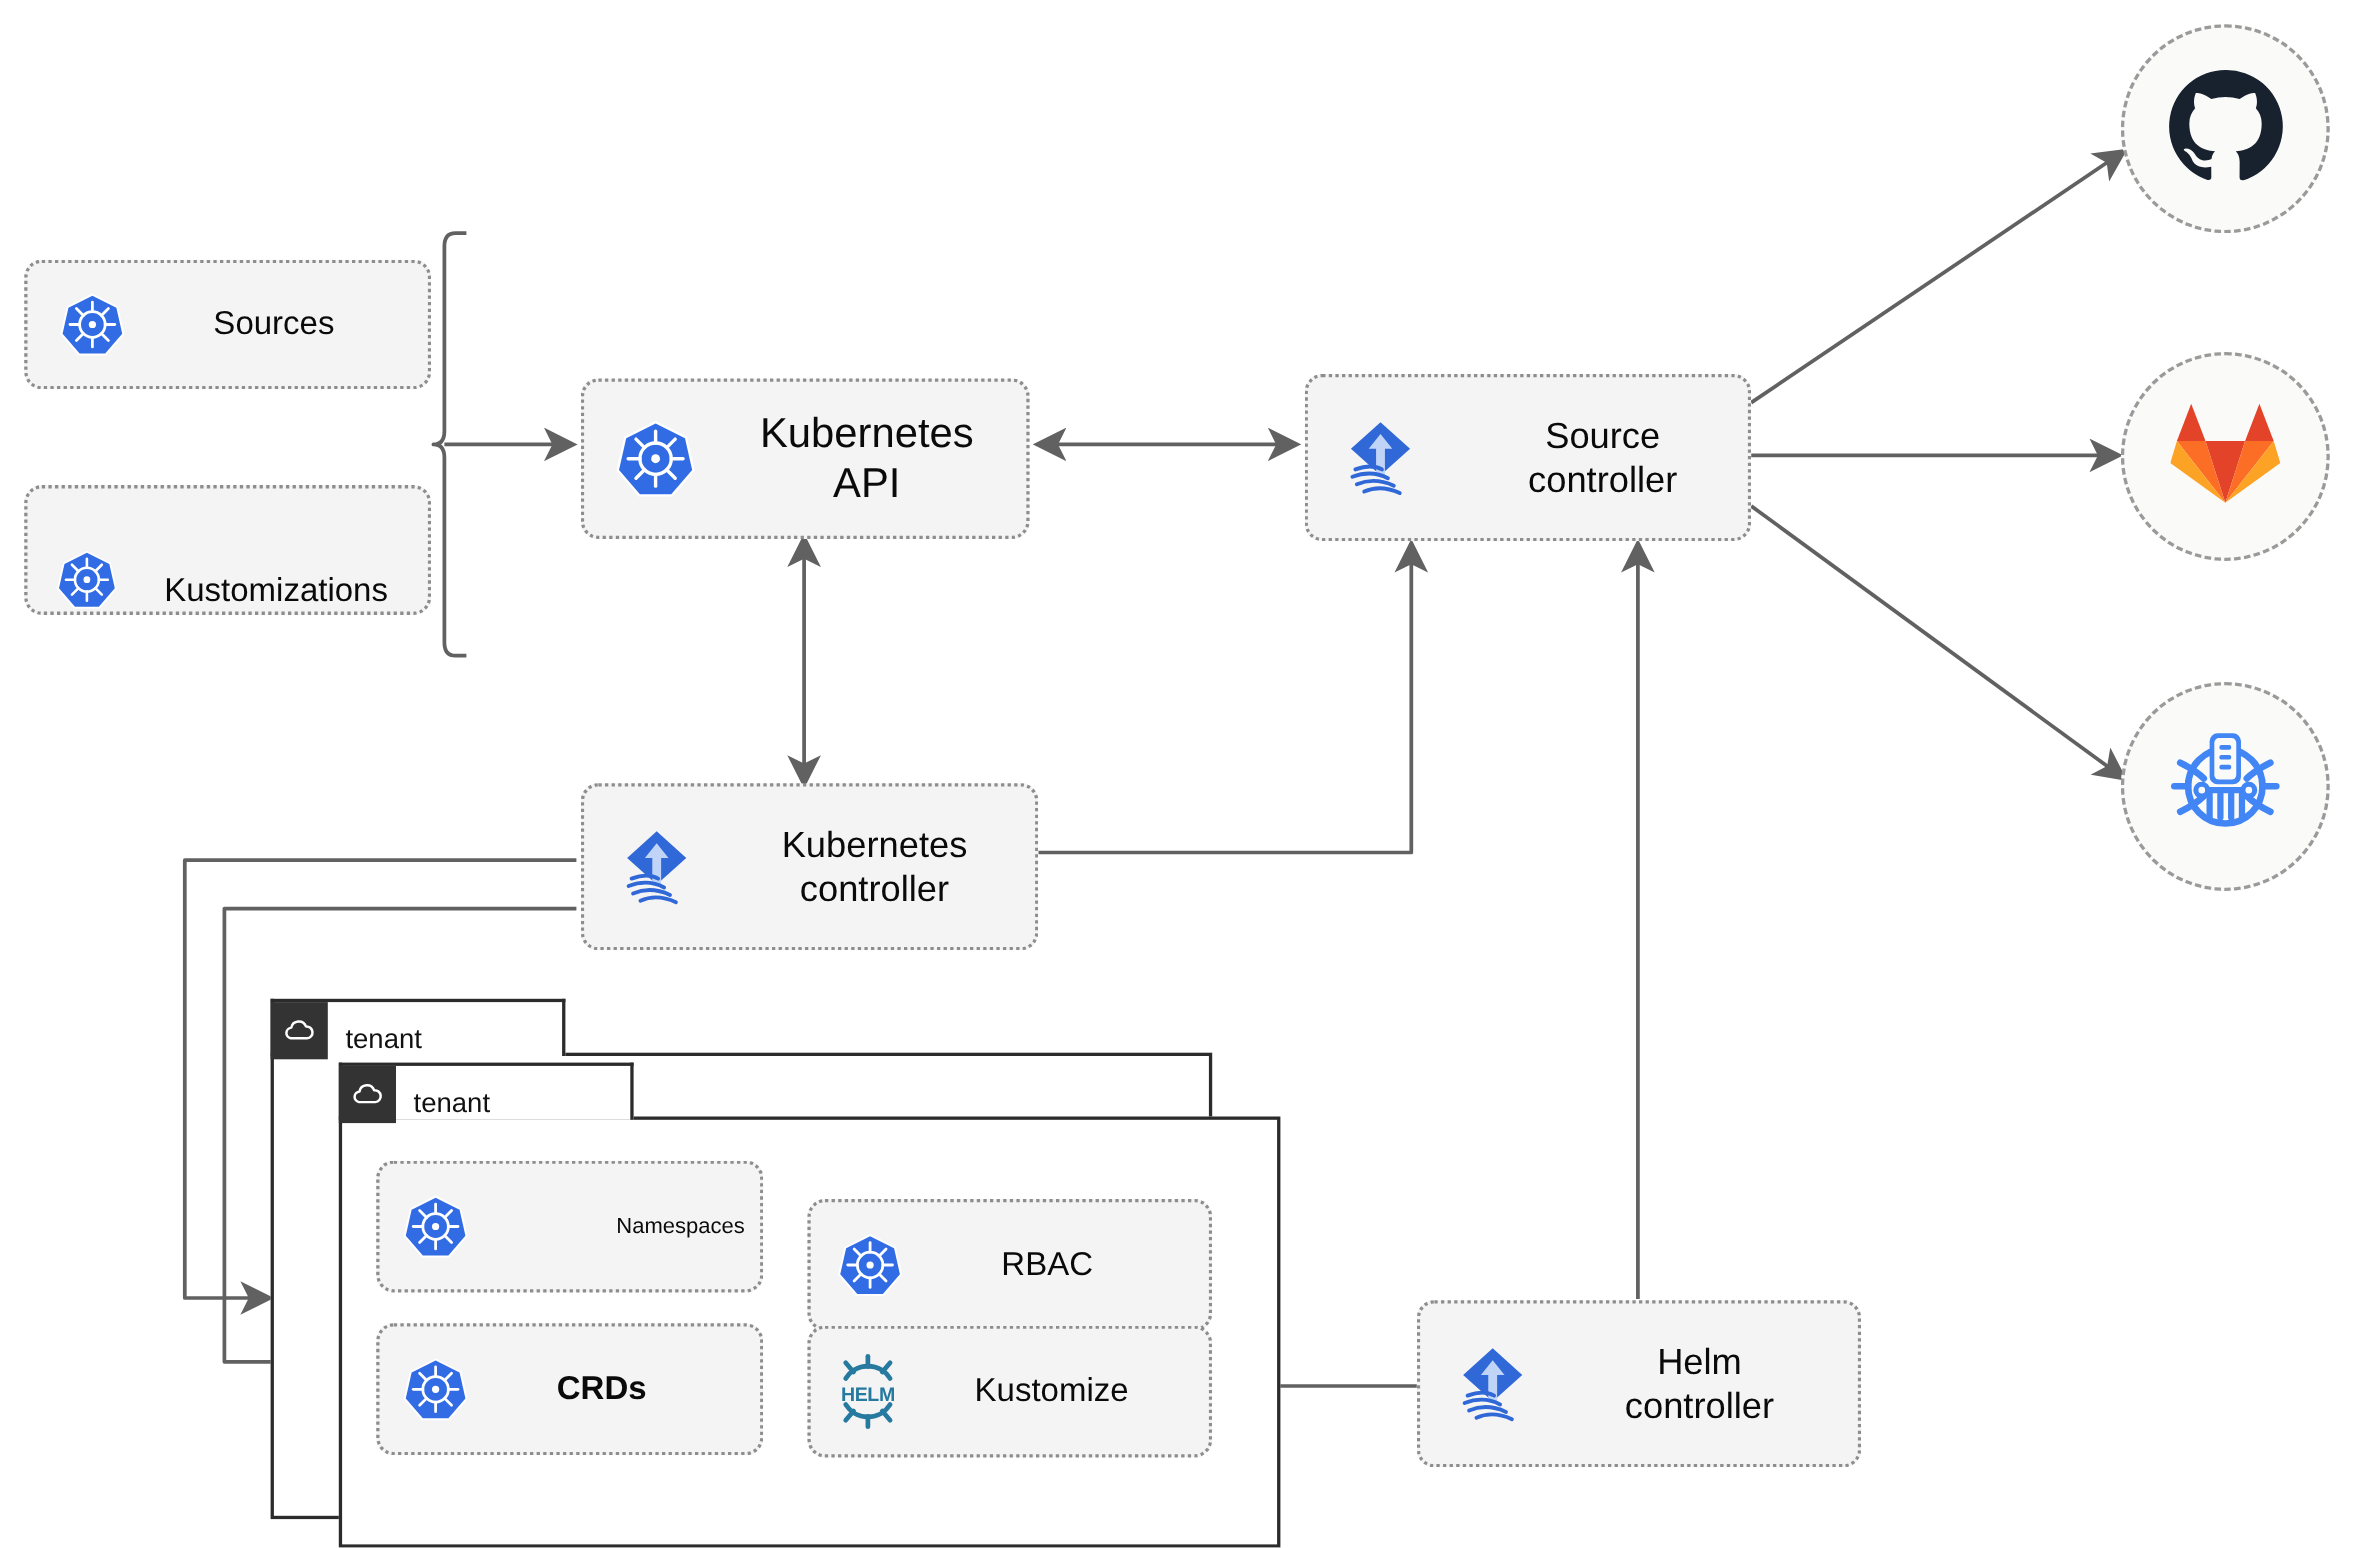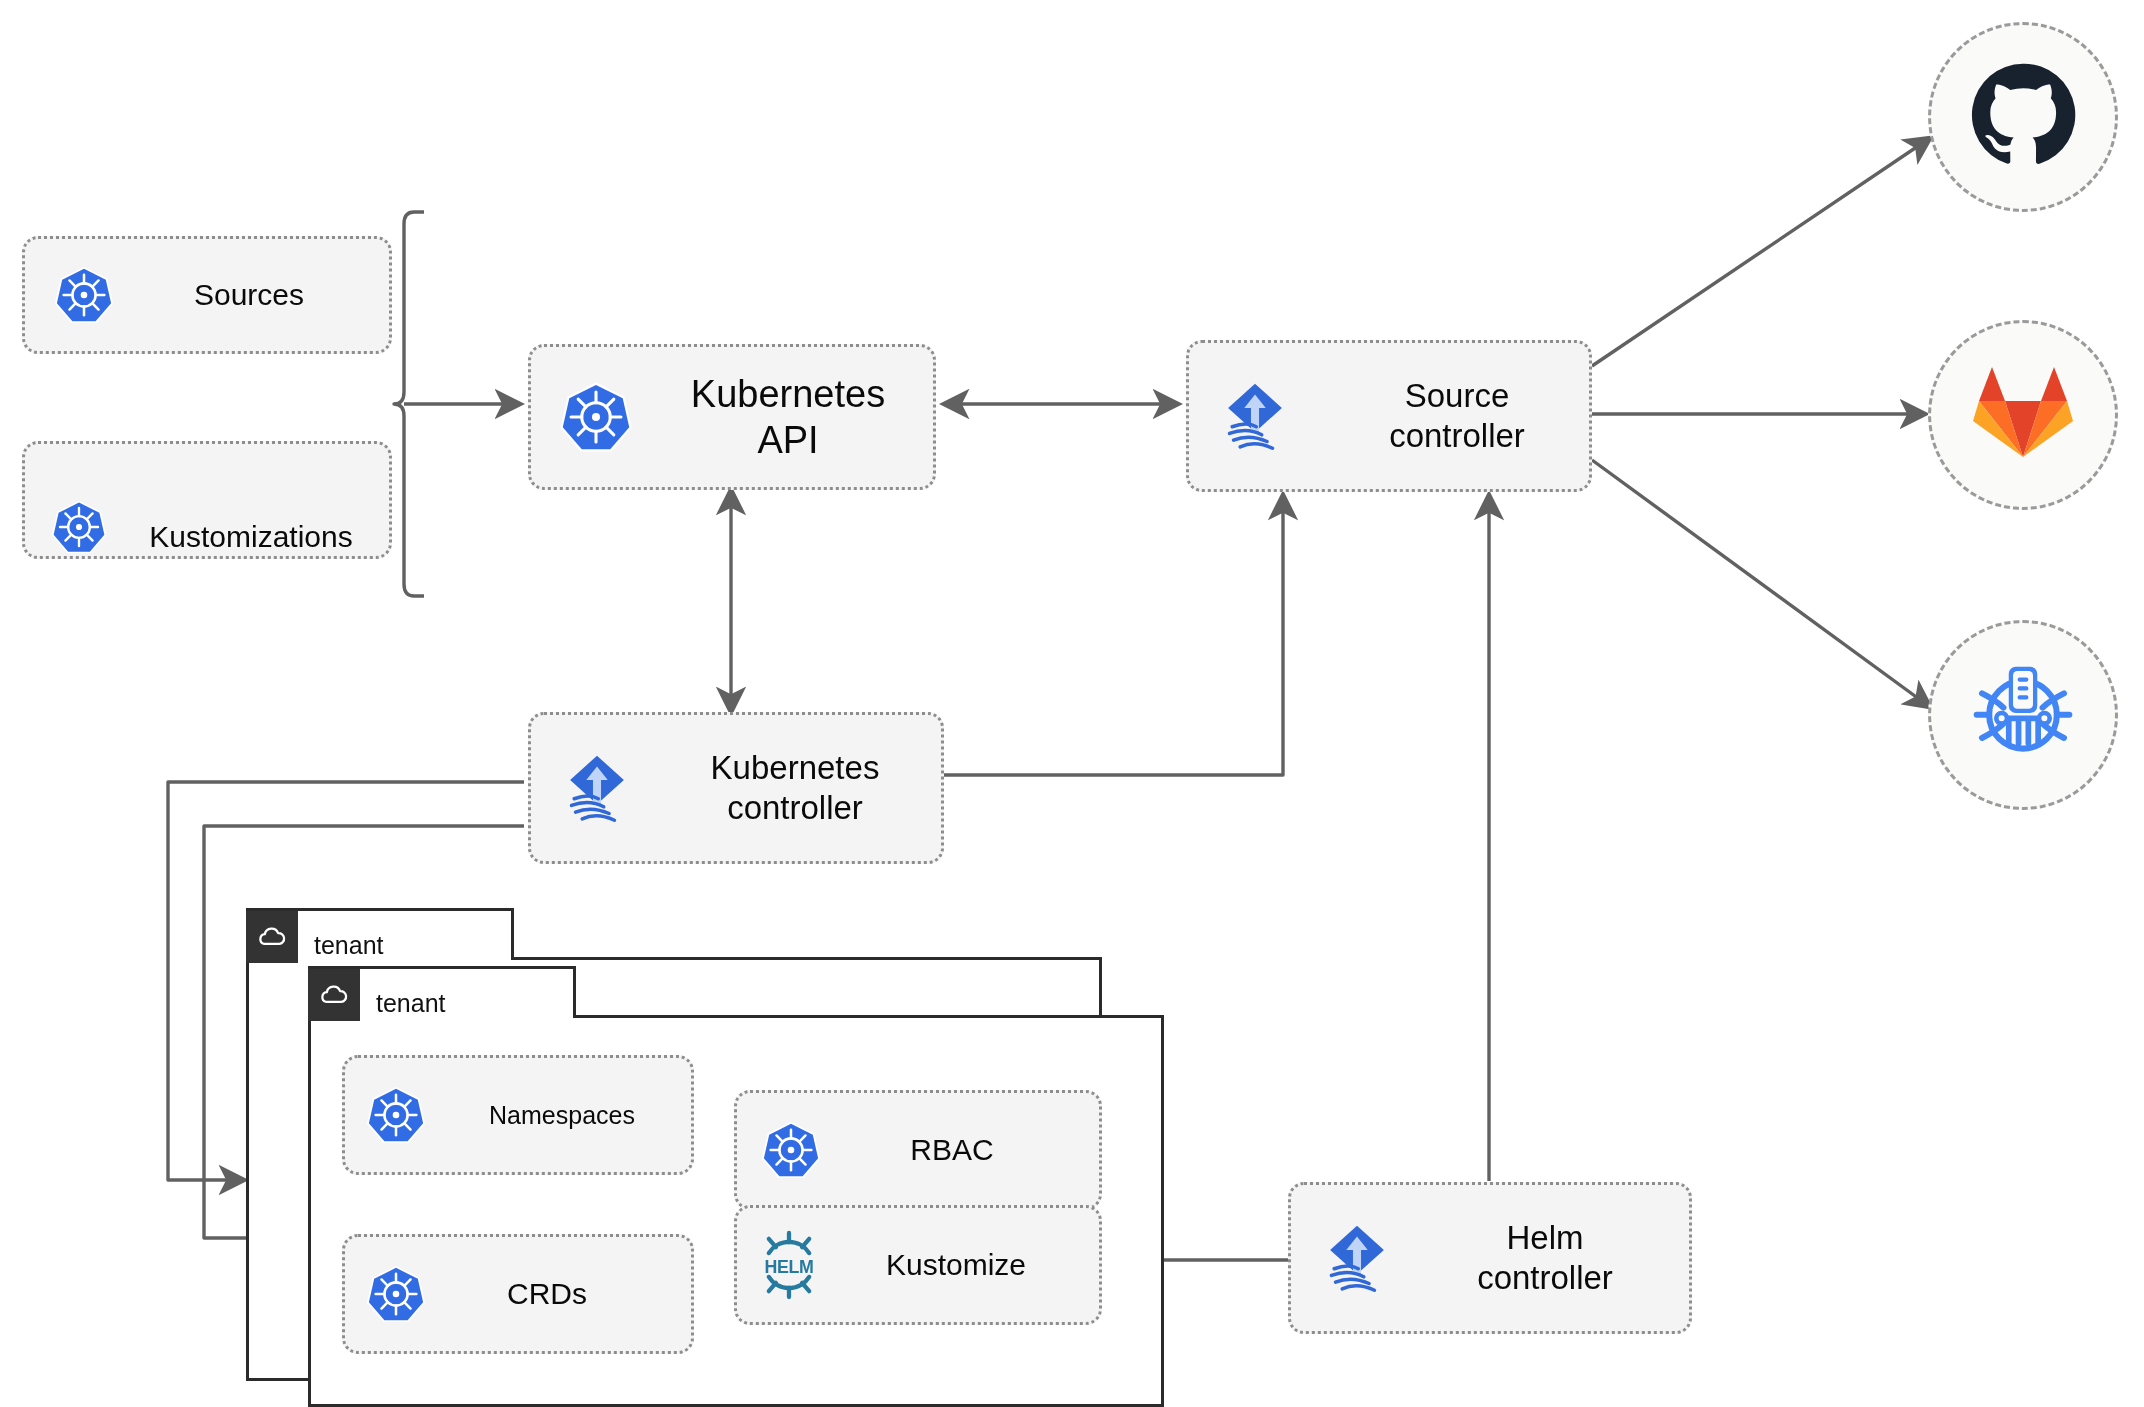--- a/index.html
+++ b/index.html
@@ -263,21 +263,21 @@
           <line x1="11" y1="32" x2="20" y2="32"></line>
             <line x1="44" y1="32" x2="53" y2="32"></line>
           <line x1="17" y1="17" x2="23.5" y2="23.5"></line>
             <line x1="40.5" y1="40.5" x2="47" y2="47"></line>
           <line x1="47" y1="17" x2="40.5" y2="23.5"></line>
             <line x1="23.5" y1="40.5" x2="17" y2="47"></line>
         </g>
         <circle cx="32" cy="32" r="3.4" fill="#ffffff"></circle>
       </svg>
     </span>
-    <span class="lbl" style="font-size:25px;padding-right:14px;">Namespaces</span>
+    <span class="lbl" style="font-size:20px;padding-right:14px;text-align:right;">Namespaces</span>
   </div>
 
   <div class="node" style="left:734px;top:1090px;width:368px;height:120px;">
     <span class="ico" style="width:108px;">
       <svg width="62" height="62" viewBox="0 0 64 64">
         <polygon points="32,3 56,15 62,41 45,61 19,61 2,41 8,15" fill="#ffffff"></polygon>
         <polygon points="32,5 54.5,16.3 60,40.6 44,59.2 20,59.2 4,40.6 9.5,16.3" fill="#326ce5"></polygon>
         <g fill="none" stroke="#ffffff" stroke-width="2.6" stroke-linecap="round">
           <circle cx="32" cy="32" r="12"></circle>
           <line x1="32" y1="11" x2="32" y2="20"></line>
@@ -288,21 +288,21 @@
             <line x1="40.5" y1="40.5" x2="47" y2="47"></line>
           <line x1="47" y1="17" x2="40.5" y2="23.5"></line>
             <line x1="23.5" y1="40.5" x2="17" y2="47"></line>
         </g>
         <circle cx="32" cy="32" r="3.4" fill="#ffffff"></circle>
       </svg>
     </span>
     <span class="lbl" style="font-size:30px;padding-right:40px;">RBAC</span>
   </div>
 
-  <div class="node" style="left:342px;top:1234px;width:352px;height:120px;">
+  <div class="node" style="left:342px;top:1203px;width:352px;height:120px;font-weight:bold;">
     <span class="ico" style="width:102px;">
       <svg width="62" height="62" viewBox="0 0 64 64">
         <polygon points="32,3 56,15 62,41 45,61 19,61 2,41 8,15" fill="#ffffff"></polygon>
         <polygon points="32,5 54.5,16.3 60,40.6 44,59.2 20,59.2 4,40.6 9.5,16.3" fill="#326ce5"></polygon>
         <g fill="none" stroke="#ffffff" stroke-width="2.6" stroke-linecap="round">
           <circle cx="32" cy="32" r="12"></circle>
           <line x1="32" y1="11" x2="32" y2="20"></line>
             <line x1="32" y1="44" x2="32" y2="53"></line>
           <line x1="11" y1="32" x2="20" y2="32"></line>
             <line x1="44" y1="32" x2="53" y2="32"></line>

